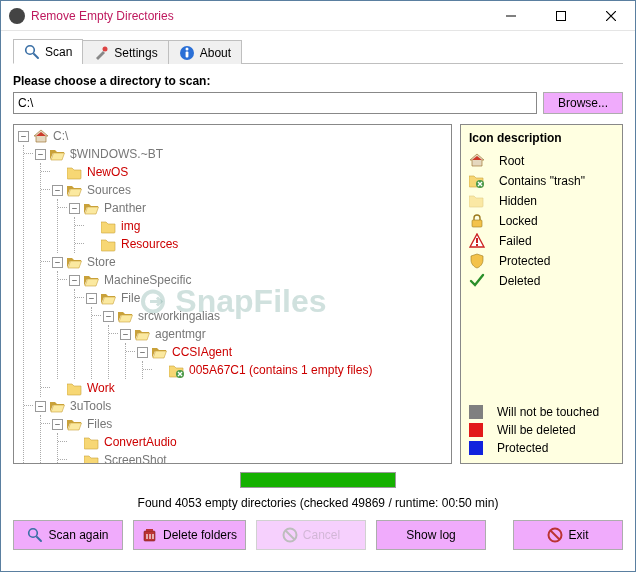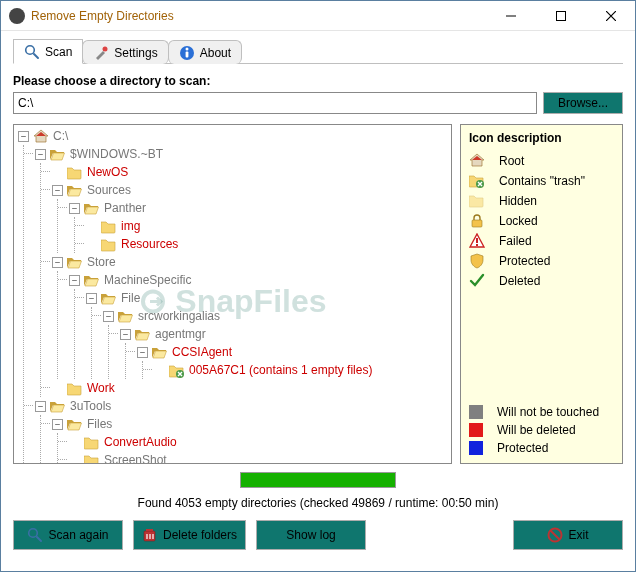--- a/index.html
+++ b/index.html
@@ -24,21 +24,21 @@
     background: #fff;
     border-bottom: 1px solid #e5e5e5;
   }
   .titlebar .appicon {
     width: 16px; height: 16px;
     border-radius: 50%;
     background: #444;
   }
   .titlebar .title {
     flex: 1;
-    color: #a16207;
+    color: #be185d;
     font-size: 12px;
   }
   .winbtn {
     width: 44px; height: 28px;
     display: flex; align-items: center; justify-content: center;
     color: #000;
   }
 
   .content {
     padding: 8px 12px 10px 12px;
@@ -54,21 +54,21 @@
     display: flex; align-items: center; gap: 5px;
     padding: 2px 10px;
     border: 1px solid #bfbfbf;
     border-bottom: none;
     margin-bottom: -1px;
     background: #f0f0f0;
     position: relative;
     top: 1px;
     height: 24px;
   }
-  .tab + .tab { margin-left: -1px; border-radius: 6px; }
+  .tab + .tab { margin-left: -1px; }
   .tab.active {
     background: #fff;
     border-bottom: 1px solid #fff;
     top: 0;
     height: 25px;
   }
   .tab .ticon svg { display: block; }
 
   
   .chooser {
@@ -81,21 +81,21 @@
   .path-input {
     flex: 1;
     height: 22px;
     border: 1px solid #888;
     padding: 0 4px;
     font-size: 12px;
   }
   .btn {
     height: 22px;
     border: 1px solid #adadad;
-    background: #0f766e;
+    background: #f0abfc;
     padding: 0 8px;
     font-size: 12px;
     display: flex; align-items: center; gap: 5px;
     cursor: default;
     min-width: 80px;
     justify-content: center;
   }
   .btn:disabled { opacity: .55; }
 
   
@@ -657,20 +657,26 @@
           <use href="#mag-ic"></use>
         </svg>
       <span>Scan again</span>
     </button>
     <button class="btn">
       <svg class="ic" width="16" height="16">
           <use href="#del-ic"></use>
         </svg>
       <span>Delete folders</span>
     </button>
+    <button class="btn" disabled="">
+      <svg class="ic" width="16" height="16">
+          <use href="#cancel-ic"></use>
+        </svg>
+      <span>Cancel</span>
+    </button>
     <button class="btn">
       <span>Show log</span>
     </button>
     <div class="spacer"></div>
     <button class="btn">
       <svg class="ic" width="16" height="16">
           <use href="#exit-ic"></use>
         </svg>
       <span>Exit</span>
     </button>

